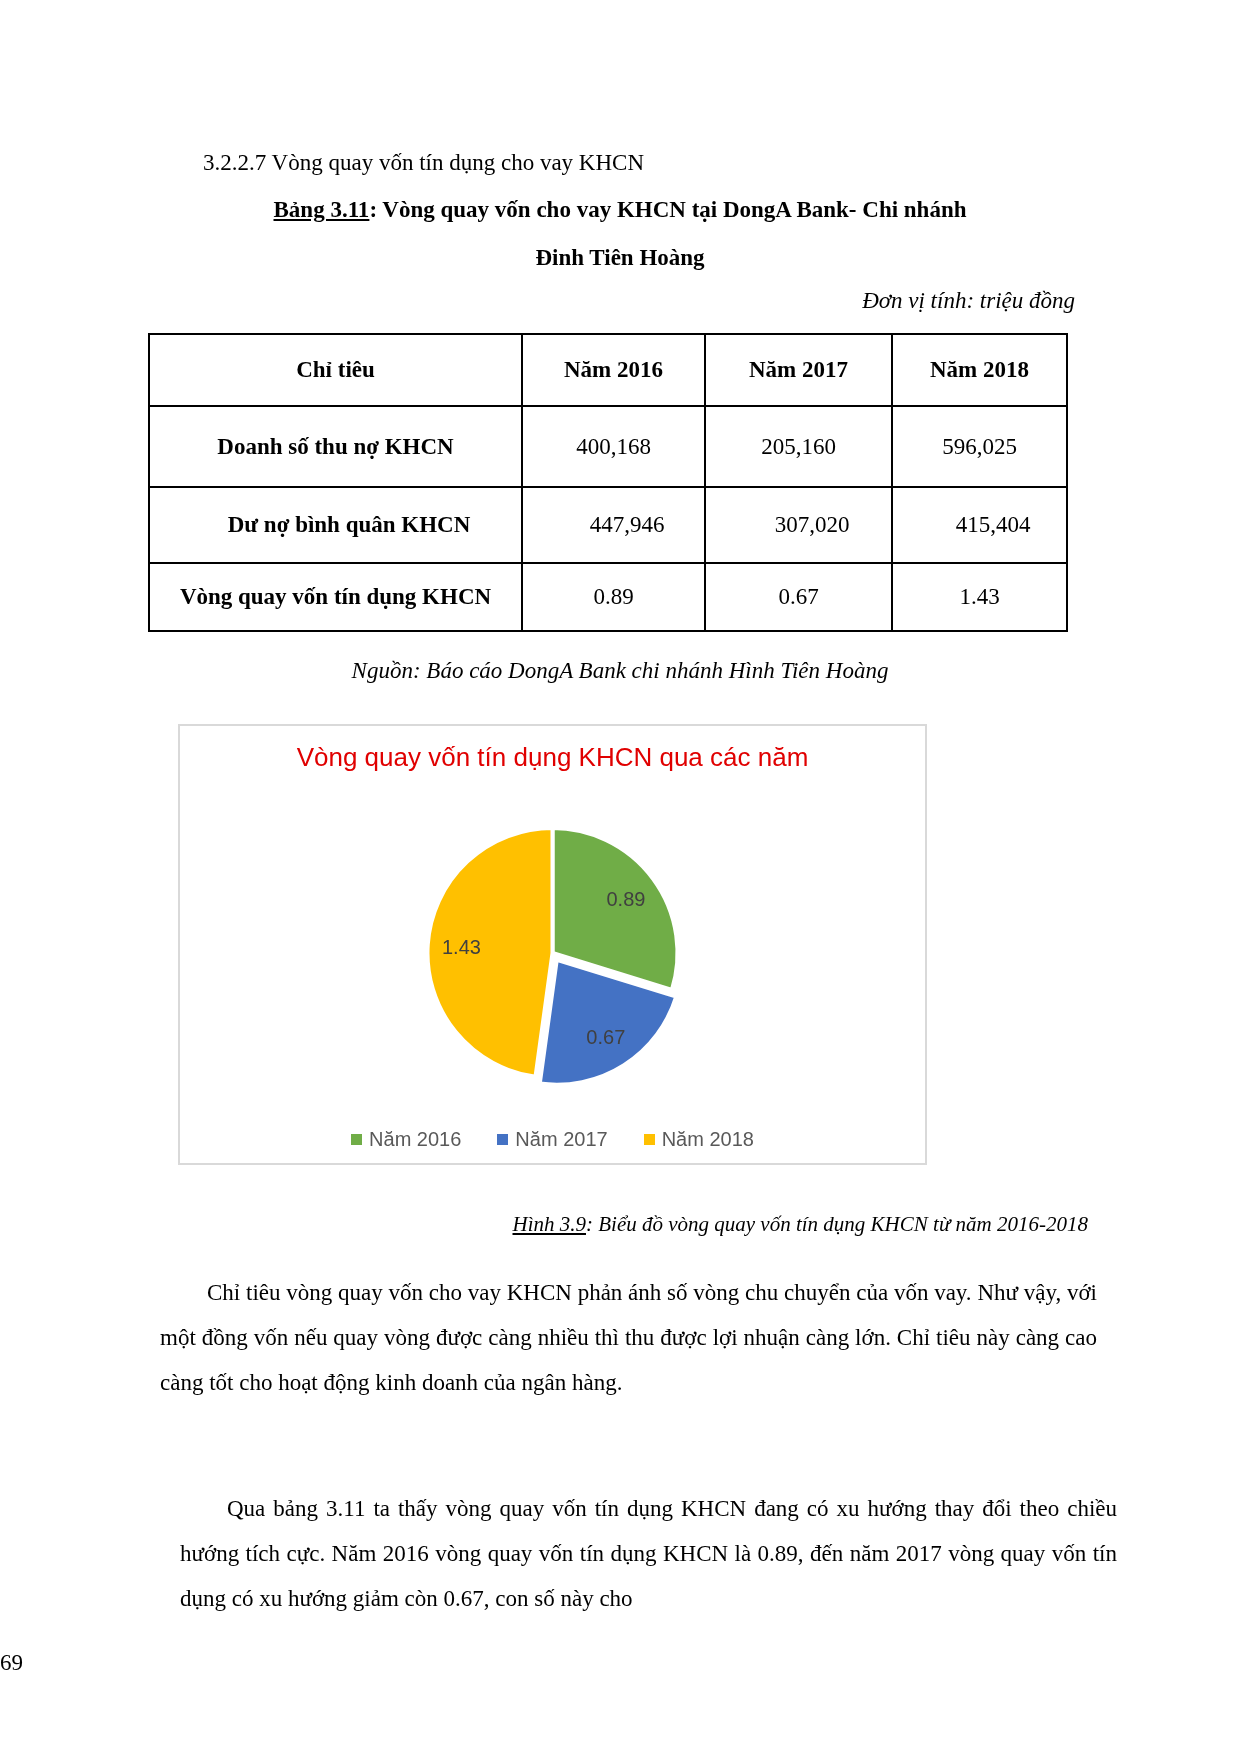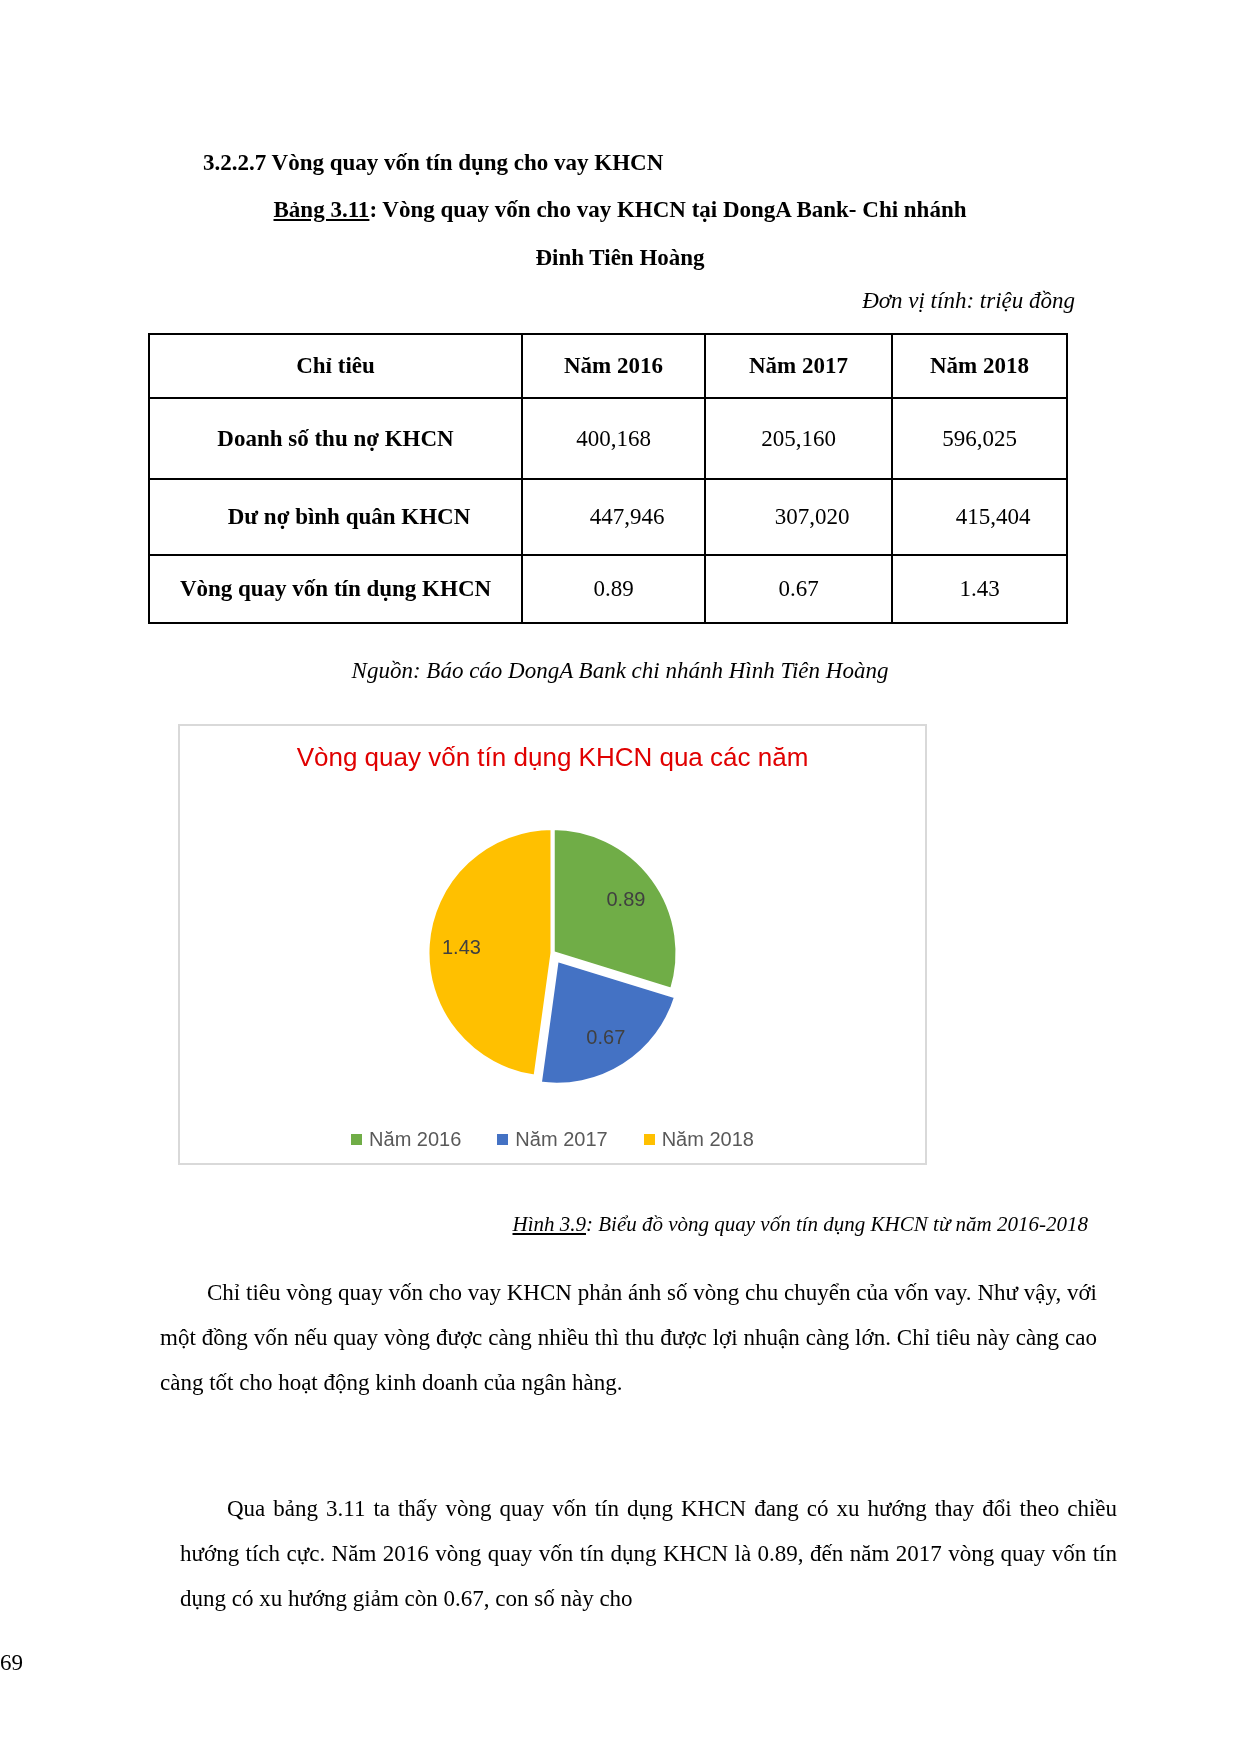--- a/index.html
+++ b/index.html
@@ -4,40 +4,40 @@
 <style>
   * { margin:0; padding:0; box-sizing:border-box; }
   html,body { background:#ffffff; }
   .page {
     position:relative; width:1240px; height:1754px; margin:0 auto;
     background:#ffffff; color:#000;
     font-family:"Liberation Serif", serif; overflow:hidden;
   }
   .heading {
     position:absolute; left:203px; top:150px;
-    font-size:23px; font-weight:bold; white-space:nowrap;
+    font-size:23px; font-weight:normal; white-space:nowrap;
   }
   .tbl-caption {
     position:absolute; left:152px; top:186px; width:936px;
     text-align:center; font-size:23px; font-weight:bold; line-height:48px;
   }
   .ul { text-decoration:underline; }
   .unit-note {
     position:absolute; right:165px; top:288px;
     font-size:23px; font-style:italic; white-space:nowrap;
   }
   table.data {
     position:absolute; left:148px; top:333px; width:918px;
     border-collapse:collapse; table-layout:fixed; font-size:23px;
   }
   table.data th, table.data td {
     border:2px solid #000; text-align:center; vertical-align:middle;
     padding:2px 6px; line-height:30px;
   }
-  table.data th { height:64px; font-weight:bold;border-radius:20px; }
+  table.data th { height:72px; font-weight:bold;border-radius:20px; }
   table.data tr.r0 td { height:81px; }
   table.data tr.r1 td { height:76px;padding-left:33px; }
   table.data tr.r2 td { height:68px; }
   td.rowlabel { font-weight:bold; padding:2px 34px;font-family:Liberation Serif, serif; }
   .source-note {
     position:absolute; left:152px; top:658px; width:936px;
     text-align:center; font-style:italic; font-size:23px;
   }
   .chart-box {
     position:absolute; left:178px; top:724px; width:749px; height:441px;

